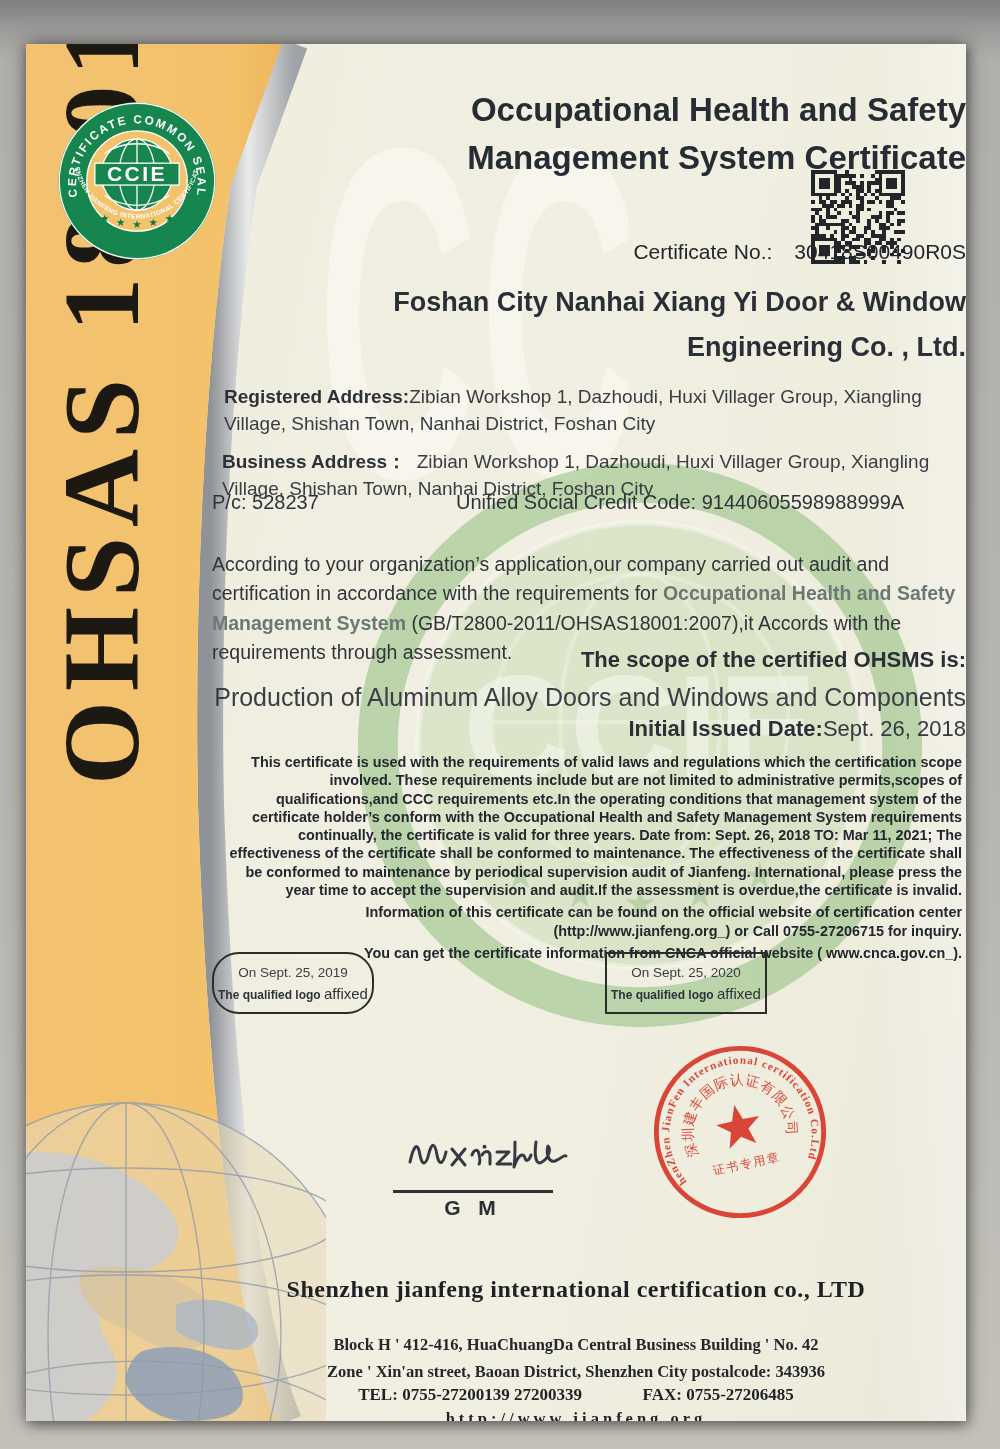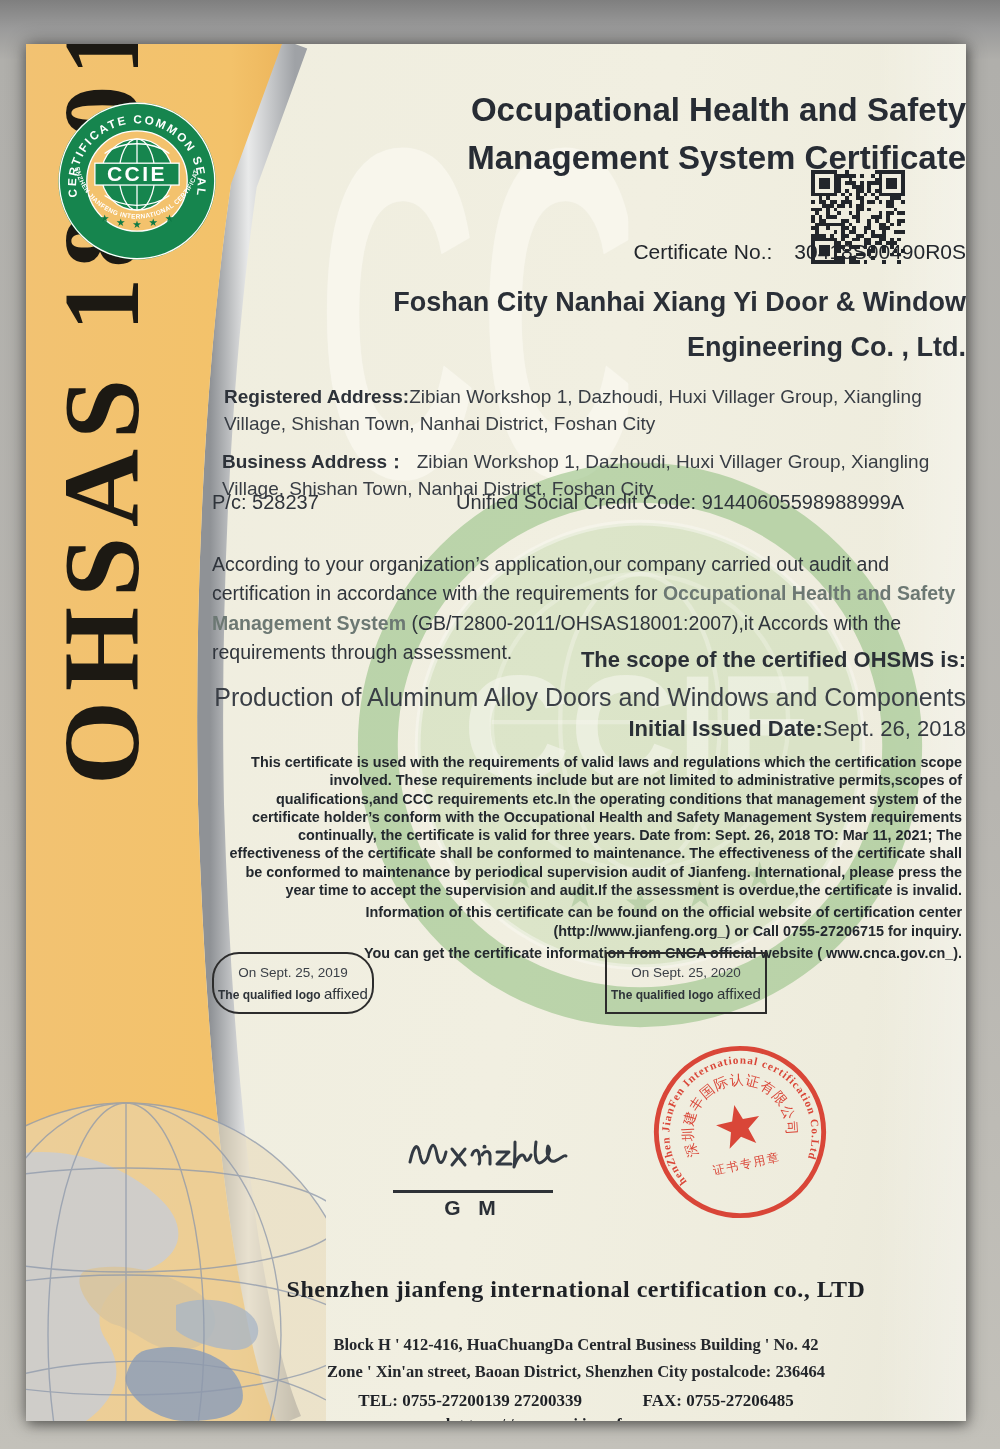--- a/index.html
+++ b/index.html
@@ -74,21 +74,21 @@
   .gm{position:absolute;left:207px;top:1152px;width:160px;text-align:center;
       font-size:21px;font-weight:bold;letter-spacing:6px;color:#2a2f36;}
 
   .seal{position:absolute;left:465px;top:999px;width:178px;height:178px;transform:rotate(-12deg);
         mix-blend-mode:multiply;opacity:.93;}
 
   .footer{position:absolute;left:0;right:0;top:1232px;text-align:center;
           font-family:"Liberation Serif","DejaVu Serif",serif;color:#1e2126;}
   .f-co{font-size:24px;font-weight:bold;letter-spacing:.5px;}
   .f-addr{margin-top:28px;font-size:16.5px;font-weight:bold;line-height:27px;color:#24272c;}
-  .f-tel{margin-top:6px;font-size:17px;font-weight:bold;}
+  .f-tel{margin-top:0;font-size:17px;font-weight:bold;}
   .f-tel .gap{display:inline-block;width:52px;}
   .f-url{margin-top:4px;font-size:16.5px;font-weight:bold;letter-spacing:4px;}
 
   .globe{position:absolute;left:0;top:1056px;width:300px;height:321px;z-index:2;}
 </style>
 </head>
 <body>
 
 <div class="page">
 
@@ -590,21 +590,21 @@
         </text>
         <path d="M100,69 L106.2,86.5 L124.7,87 L110,98.2 L115.3,116 L100,105.5 L84.7,116 L90,98.2 L75.3,87 L93.8,86.5 Z"></path>
         <text x="100" y="141" text-anchor="middle" font-family="DejaVu Sans, sans-serif" font-size="13.5" letter-spacing="2" fill="#d8392b">证书专用章</text>
       </g>
     </svg>
 
     <div class="footer">
       <div class="f-co">Shenzhen jianfeng international certification co., LTD</div>
       <div class="f-addr">
         <div>Block H ' 412-416, HuaChuangDa Central Business Building '  No. 42</div>
-        <div>Zone '  Xin'an street, Baoan District, Shenzhen City  postalcode:  236464</div>
+        <div>Zone '  Xin'an street, Baoan District, Shenzhen City  postalcode:  343936</div>
       </div>
       <div class="f-tel">
         <span>TEL:</span>
         <span>0755-27200139  27200339</span>
         <span class="gap"></span>
         <span>FAX:</span>
         <span>0755-27206485</span>
       </div>
       <div class="f-url">http://www.jianfeng.org</div>
     </div>

